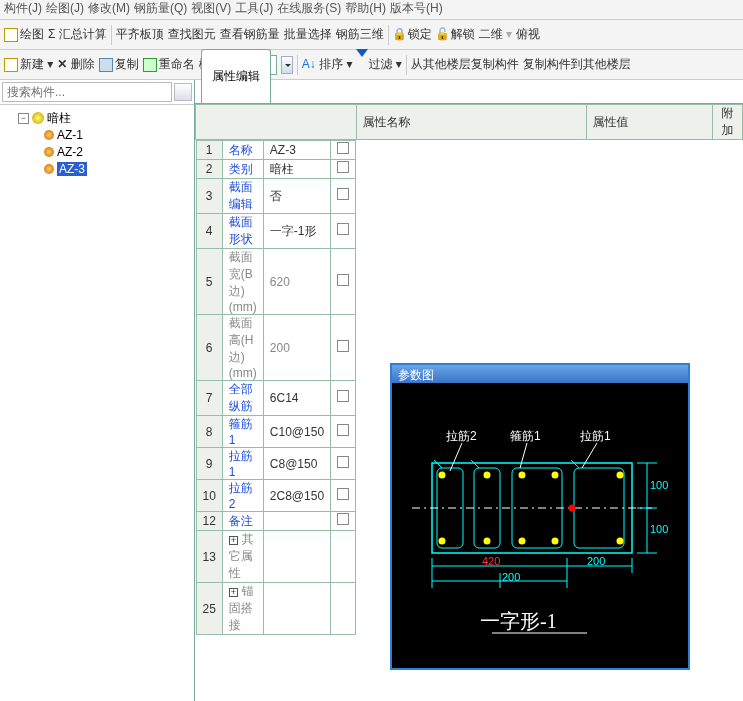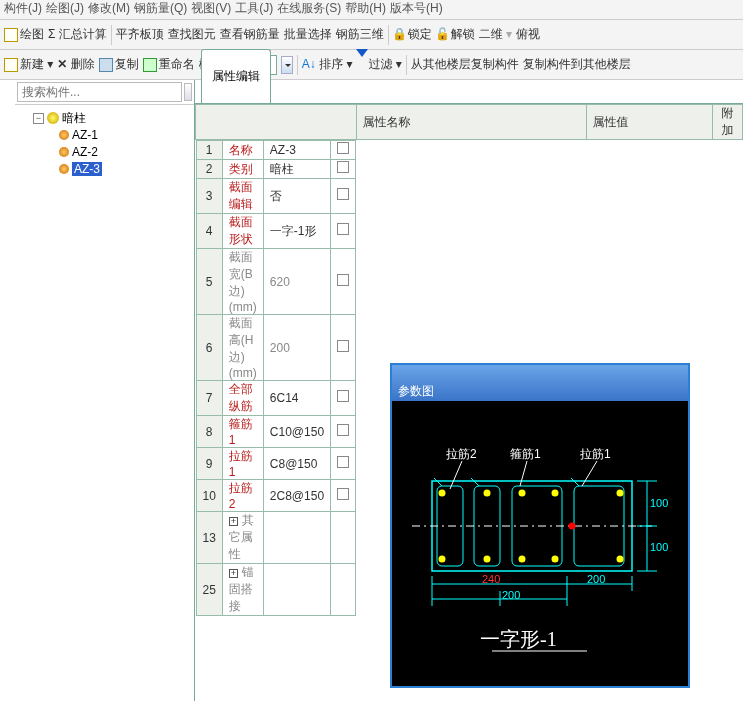--- a/index.html
+++ b/index.html
@@ -18,21 +18,21 @@
 .i-copy { background: #cde; border: 1px solid #58a; }
 .i-ren { background: #cfc; border: 1px solid #393; }
 .i-filter { border: 6px solid transparent; border-top: 8px solid #1258c9; width:0;height:0;}
 .i-lock { color: #777; }
 
 .floor-input { width: 50px; height: 20px; border: 1px solid #7a9; padding: 1px 3px; background: #fff; }
 .dd { display: inline-block; width: 12px; height: 18px; border: 1px solid #aac; background: linear-gradient(#fff,#cde); position: relative; }
 .dd::after { content:""; position:absolute; left:3px; top:7px; border:3px solid transparent; border-top-color:#333; }
 
 .main { display: flex; height: calc(100% - 80px); }
-.left-pane { width: 195px; background: #fff; border-right: 1px solid #7a9; display:flex; flex-direction:column;padding-left:15px; }
+.left-pane { width: 195px; background: #fff; border-right: 1px solid #7a9; display:flex; flex-direction:column; }
 .search-row { display:flex; align-items:center; border-bottom: 1px solid #ccc; padding: 2px; }
 .search-input { flex:1; border: 1px solid #bbb; padding: 2px 4px; color:#999; background:#fff;}
 .search-btn { width: 18px; height: 18px; border: 1px solid #bbb; background: linear-gradient(#fff,#dde); margin-left:2px;}
 .tree { padding: 4px; }
 .tree-row { display:flex; align-items:center; height: 16px; margin:1px 0; cursor:pointer; }
 .tree-toggle { width:11px; height:11px; border:1px solid #888; margin-right:3px; display:flex; align-items:center; justify-content:center; font-size:9px; color:#555;}
 .tree-ic { width:12px; height:12px; margin-right:3px; border-radius: 50%; }
 .ic-folder { background: radial-gradient(circle,#ff6,#c90); }
 .ic-item { background: radial-gradient(circle,#fc6,#c60); width:10px; height:10px; }
 .tree-lbl { color:#000; }
@@ -42,34 +42,34 @@
 
 .right-pane { flex:1; background:#fff; display:flex; flex-direction:column; }
 .tab-strip { height: 24px; border-bottom: 1px solid #7a9; display:flex; align-items:flex-end; padding-left:6px;}
 .tab { border:1px solid #7a9; border-bottom:none; padding:18px 10px; background:#fff; border-radius: 3px 3px 0 0;}
 
 .grid { display:table; width:100%; border-collapse: collapse; }
 .grid-row { display:table-row; }
 .grid-cell { display:table-cell; border: 1px solid #9ba; height: 19px; padding: 0 6px; vertical-align:middle; }
 .gh { background:#eef0eb; text-align:left; color:#333; font-weight:normal; }
 .gn { background:#eef0eb; text-align:center; width:28px; color:#333;}
-.gname { width: 230px; color:#b91c1c; }
+.gname { width: 230px; color:#1d4ed8; }
 .gname.gray { color:#888; }
 .gval { color:#333; }
 .gval.gray { color:#888; }
 .gadd { width: 30px; text-align:center;font-family:Liberation Serif, serif; }
 .gadd-chk { display:inline-block; width:12px; height:12px; border:1px solid #888; background:#fff;}
 .sel-row .gname, .sel-row .gval { background:#2b5fce; color:#fff; }
 .sel-row .gval { position: relative; }
 .ellips-btn { position:absolute; right:2px; top:1px; width:18px; height:15px; border:1px solid #888; background:linear-gradient(#fff,#ddd); text-align:center; line-height:11px; font-weight:bold; color:#333;}
 .exp-toggle { display:inline-block; width:9px; height:9px; border:1px solid #555; text-align:center; line-height:7px; font-size:9px; margin-right:4px; background:#fff; color:#333;}
 
 
 .popup { position:absolute; left:390px; top:363px; width:300px; background:#000; border:2px solid #2b7fd4; }
-.popup-title { background: linear-gradient(#6aa4e8,#3a74c8); color:#fff; padding:18px 6px; height:18px; }
+.popup-title { background: linear-gradient(#6aa4e8,#3a74c8); color:#fff; padding:2px 6px; height:18px; }
 .popup-body { position:relative; height: 285px; }
 .pb-lbl { position:absolute; color:#fff; font-size:12px; }
 .pb-dim { position:absolute; color:#0ff; font-size:11px; }
 .pb-title { position:absolute; color:#fff; font-size:20px; font-family: SimSun; }
 svg.diagram { position:absolute; top:0; left:0; }
 </style>
 </head>
 <body>
 
 <div class="menubar">
@@ -210,20 +210,26 @@
             <div class="grid-cell gval">C8@150</div>
             <div class="grid-cell gadd"><span class="gadd-chk"></span></div>
           </div>
           <div class="grid-row">
             <div class="grid-cell gn">10</div>
             <div class="grid-cell gname"><span>拉筋2</span></div>
             <div class="grid-cell gval">2C8@150</div>
             <div class="grid-cell gadd"><span class="gadd-chk"></span></div>
           </div>
           <div class="grid-row">
+            <div class="grid-cell gn">12</div>
+            <div class="grid-cell gname"><span>备注</span></div>
+            <div class="grid-cell gval"></div>
+            <div class="grid-cell gadd"><span class="gadd-chk"></span></div>
+          </div>
+          <div class="grid-row">
             <div class="grid-cell gn">13</div>
             <div class="grid-cell gname gray"><span class="exp-toggle">+</span><span>其它属性</span></div>
             <div class="grid-cell gval gray"></div>
             <div class="grid-cell gadd"></div>
           </div>
           <div class="grid-row">
             <div class="grid-cell gn">25</div>
             <div class="grid-cell gname gray"><span class="exp-toggle">+</span><span>锚固搭接</span></div>
             <div class="grid-cell gval gray"></div>
             <div class="grid-cell gadd"></div>
@@ -280,18 +286,18 @@
       <line x1="135" y1="60" x2="128" y2="85" stroke="#fff"></line>
       <line x1="205" y1="60" x2="190" y2="85" stroke="#fff"></line>
 
       <line x1="100" y1="250" x2="195" y2="250" stroke="#fff"></line>
     </svg>
     <div class="pb-lbl" style="left:54px;top:45px">拉筋2</div>
     <div class="pb-lbl" style="left:118px;top:45px">箍筋1</div>
     <div class="pb-lbl" style="left:188px;top:45px">拉筋1</div>
     <div class="pb-dim" style="left:258px;top:96px">100</div>
     <div class="pb-dim" style="left:258px;top:140px">100</div>
-    <div class="pb-dim" style="left:90px;top:172px;color:#f33">240</div>
+    <div class="pb-dim" style="left:90px;top:172px;color:#f33">420</div>
     <div class="pb-dim" style="left:195px;top:172px">200</div>
     <div class="pb-dim" style="left:110px;top:188px">200</div>
     <div class="pb-title" style="left:88px;top:225px">一字形-1</div>
   </div>
 </div>
 
 </body></html>

